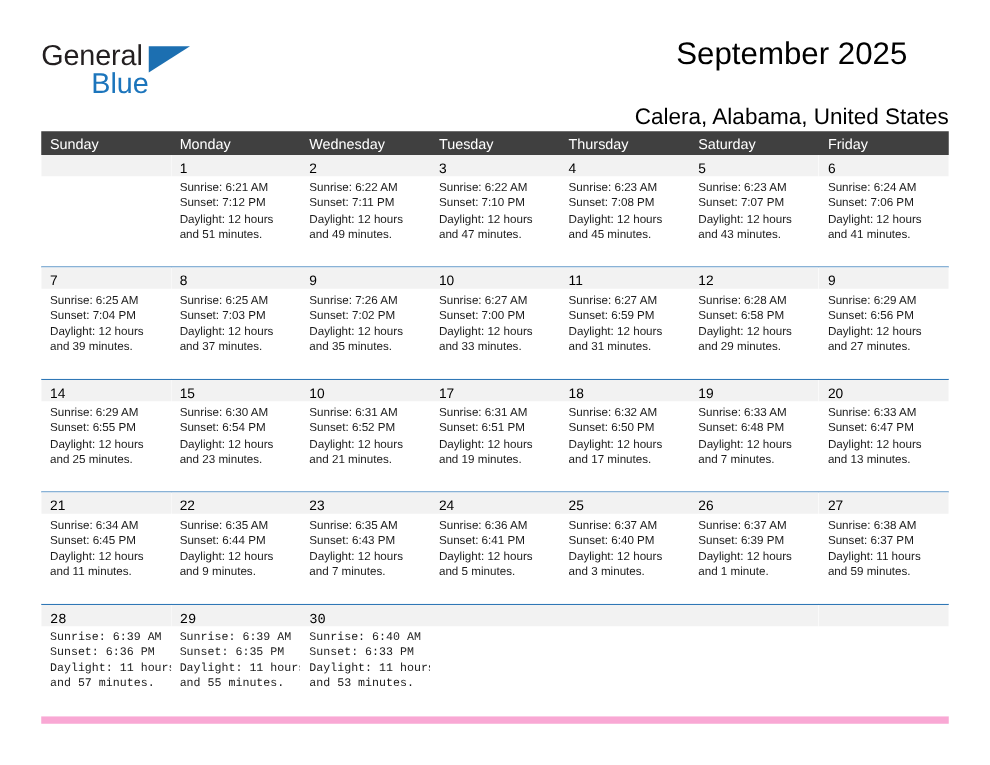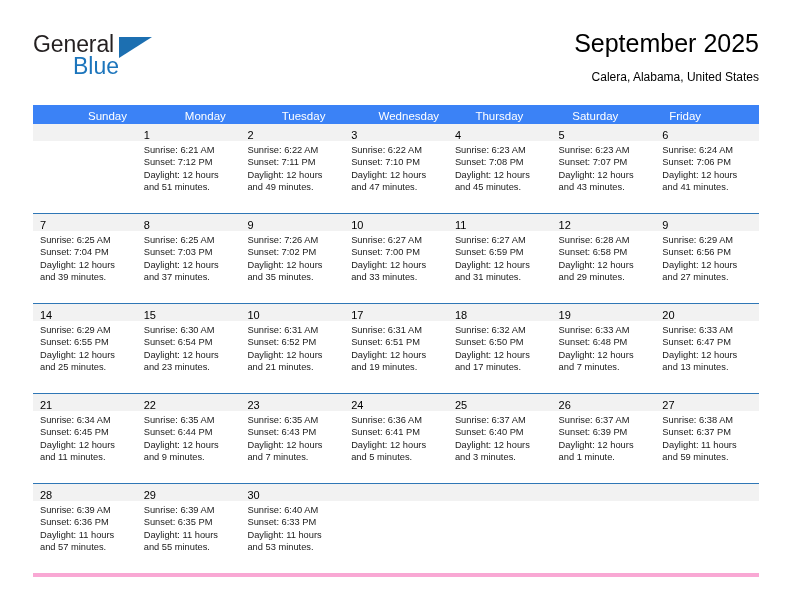--- a/index.html
+++ b/index.html
@@ -57,47 +57,46 @@
     top: 5px;
     width: 0;
     height: 0;
     border-left: 33px solid #1c6fb1;
     border-bottom: 21px solid transparent;
   }
   .title-wrap {
     position: absolute;
     right: 0;
     top: 0;
-    text-align: right;
+    text-align: center;
   }
   .cal-title {
     font-size: 25px;
     color: #000000;
     line-height: 30px;
     white-space: nowrap;
   }
   .cal-subtitle {
-    font-size: 12px;
+    font-size: 18px;
     color: #000000;
     line-height: 20px;
-    margin-top: 9px;
+    margin-top: 25px;
     white-space: nowrap;
   }
 
   
   .calendar {
     position: absolute;
     left: 33px;
     top: 105px;
     width: 726px;
   }
   .dow-row {
     display: flex;
-    background: #3b82f6;
-    padding-left: 48px;
+    background: #404040;
   }
   .dow-cell {
     flex: 1 1 0;
     color: #ffffff;
     font-size: 11.5px;
     line-height: 19px;
     padding: 2px 0 2px 7px;
     box-sizing: border-box;
     height: 19px;
   }
@@ -134,21 +133,22 @@
   .day-body {
     padding: 3px 5px 0 7px;
   }
   .day-line {
     font-size: 9.3px;
     line-height: 12.3px;
     color: #1a1a1a;
     white-space: nowrap;
   }
   .bottom-rule {
-    border-bottom: 4px solid #f9a8d4;
+    border-bottom: 6px solid #f9a8d4;
+    font-family: Liberation Mono, monospace;
   }
 </style>
 </head>
 <body>
 
 <div class="page">
 
   <div class="header">
 
     <div class="logo">
@@ -161,22 +161,22 @@
       <div class="cal-title">September 2025</div>
       <div class="cal-subtitle">Calera, Alabama, United States</div>
     </div>
 
   </div>
 
   <div class="calendar">
     <div class="dow-row" id="dow-row">
         <div class="dow-cell">Sunday</div>
         <div class="dow-cell">Monday</div>
+        <div class="dow-cell">Wednesday</div>
         <div class="dow-cell">Tuesday</div>
-        <div class="dow-cell">Wednesday</div>
         <div class="dow-cell">Thursday</div>
         <div class="dow-cell">Saturday</div>
         <div class="dow-cell">Friday</div>
       </div>
     <div id="weeks-container">
         <div class="week">
           <div class="day-cell empty">
             <div class="day-num-band"><span class="day-num"></span></div>
             <div class="day-body"></div>
           </div>

